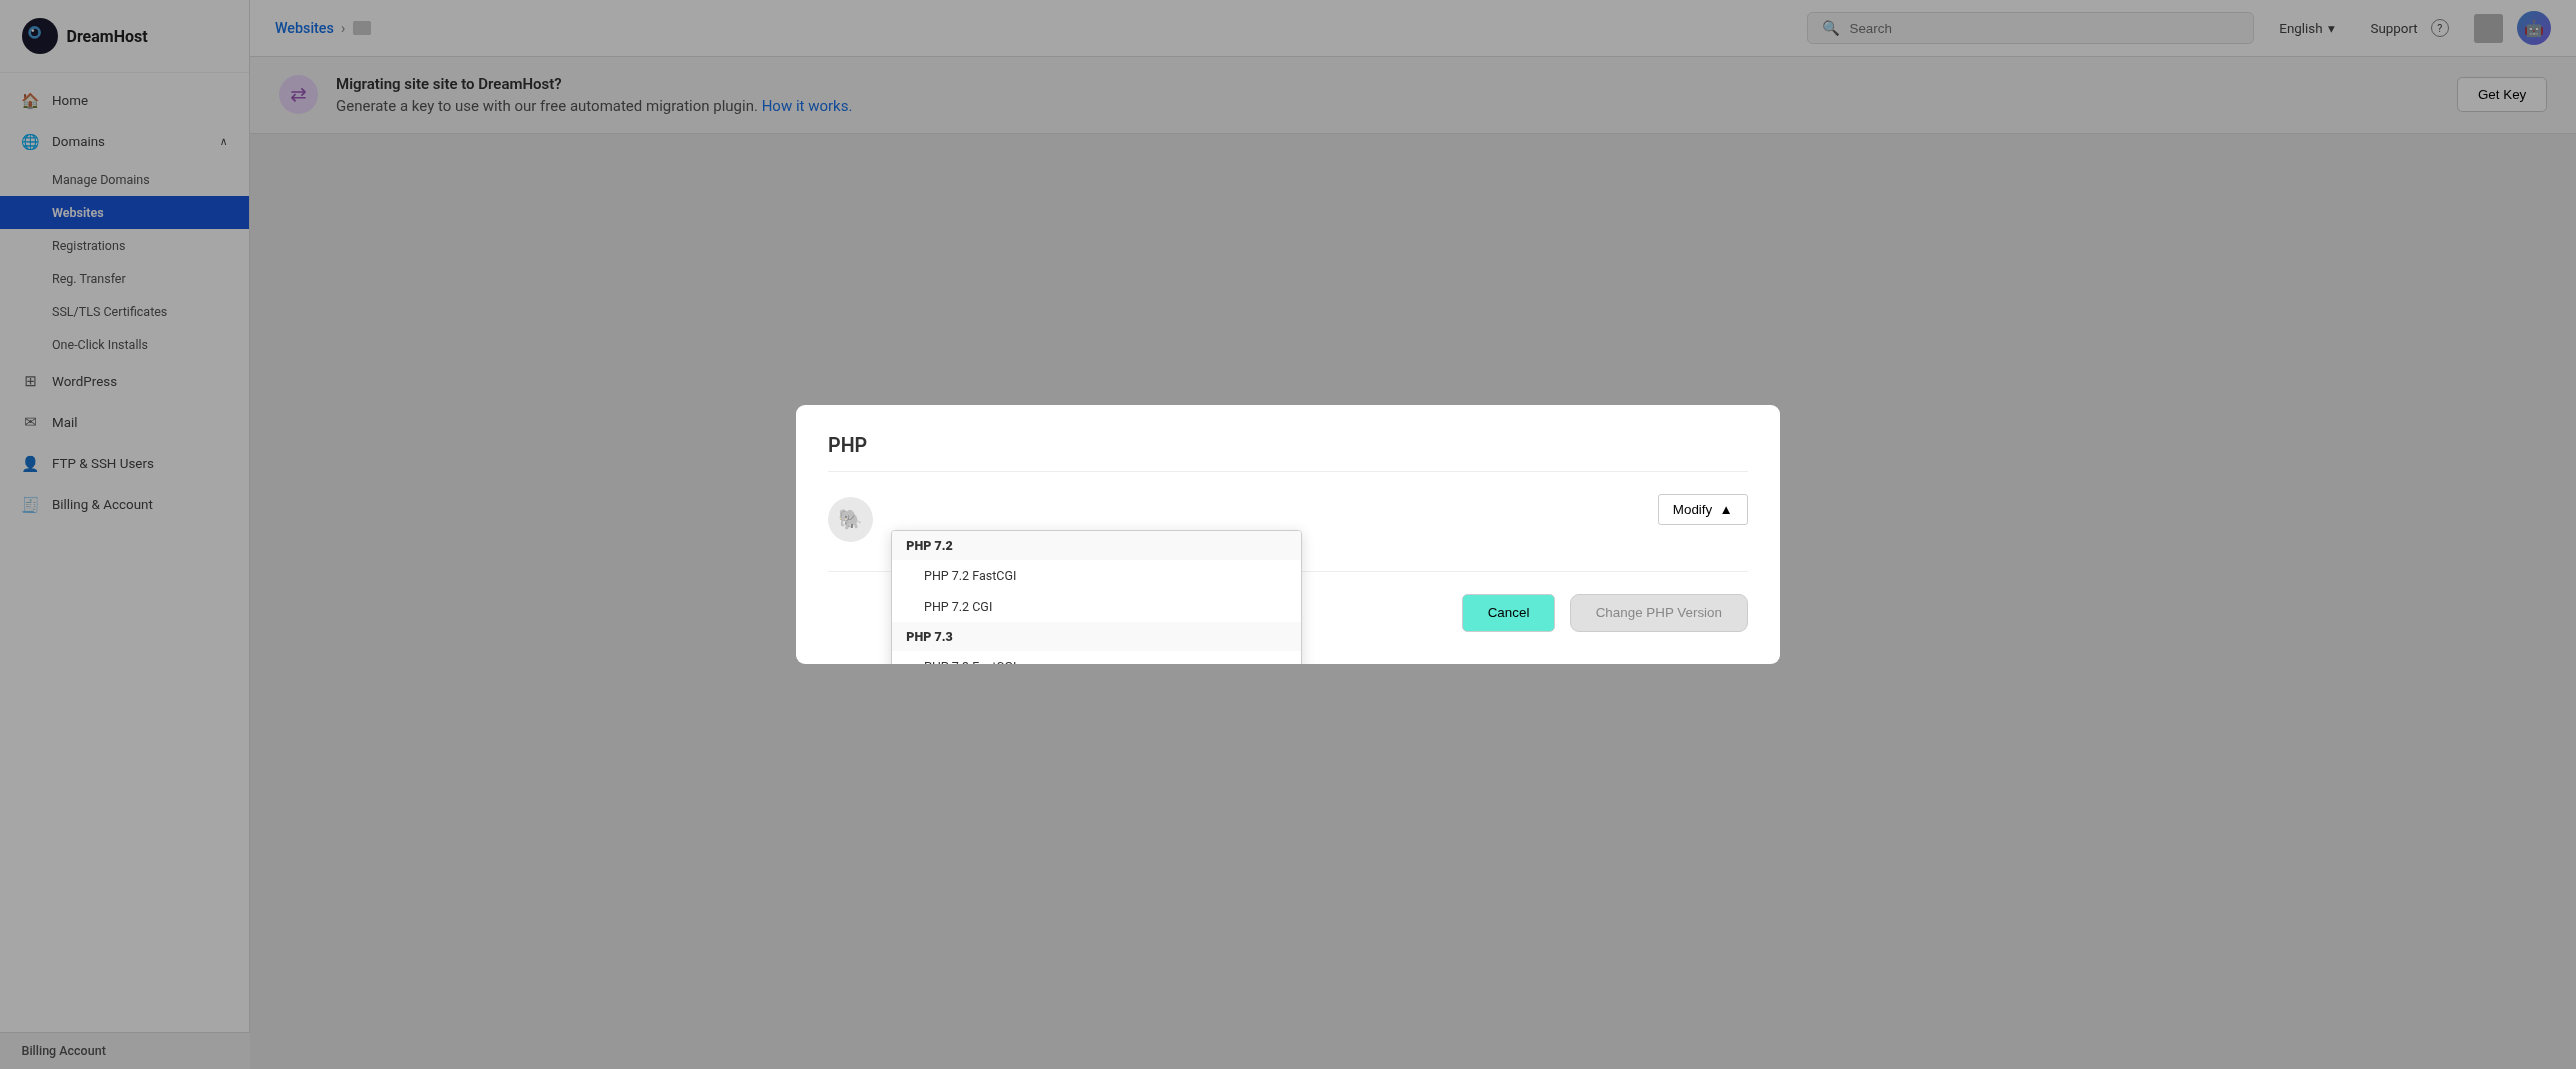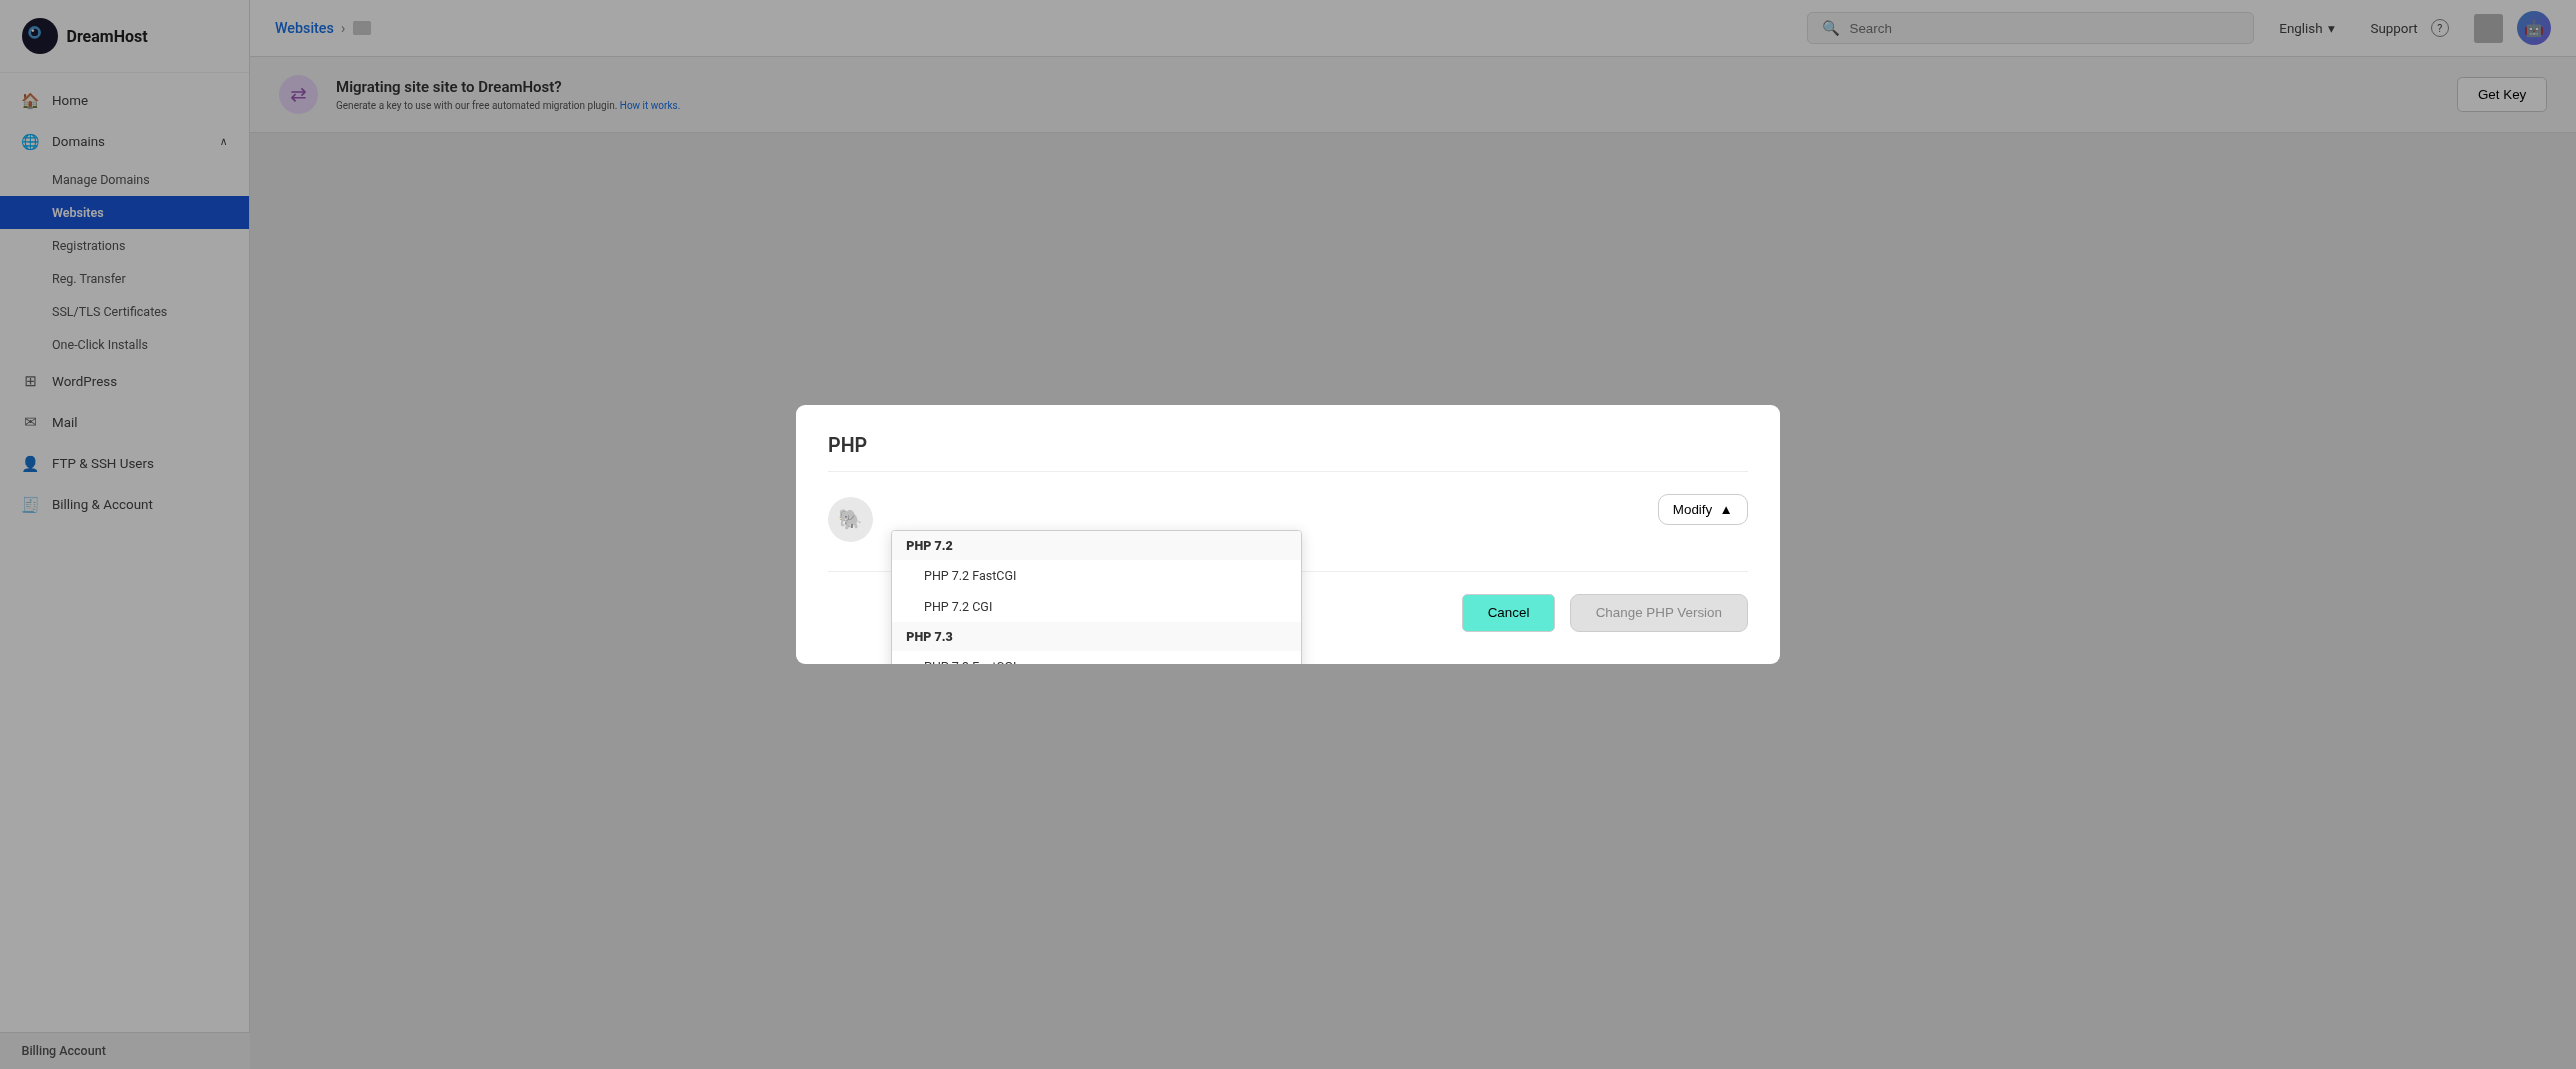--- a/index.html
+++ b/index.html
@@ -171,21 +171,21 @@
       background: #e8d8f8;
       border-radius: 50%;
       display: flex;
       align-items: center;
       justify-content: center;
       font-size: 18px;
       flex-shrink: 0;
     }
     .migration-text { flex: 1; }
     .migration-title { font-size: 15px; font-weight: 600; color: #333; margin-bottom: 3.6px; }
-    .migration-desc { font-size: 10px; color: #555; }
+    .migration-desc { font-size: 15px; color: #555; }
     .migration-link { color: #1a73e8; cursor: pointer; text-decoration: none; }
     .get-key-btn {
       border: 0.9px solid #ccc;
       background: #fff;
       padding: 9px 19.7px;
       border-radius: 5.4px;
       cursor: pointer;
       font-size: 13.4px;
       white-space: nowrap;
       font-weight: 500;
@@ -238,21 +238,21 @@
       flex-shrink: 0;
       margin-top: 3.6px;
     }
     .modify-btn {
       display: flex;
       align-items: center;
       gap: 7.2px;
       border: 0.9px solid #ccc;
       background: #fff;
       padding: 7.2px 14.3px;
-      border-radius: 10px;
+      border-radius: 3px;
       cursor: pointer;
       font-size: 13.4px;
       font-weight: 500;
       margin-left: auto;
     }
 
     
     .dropdown-container {
       position: absolute;
       top: 36px;

